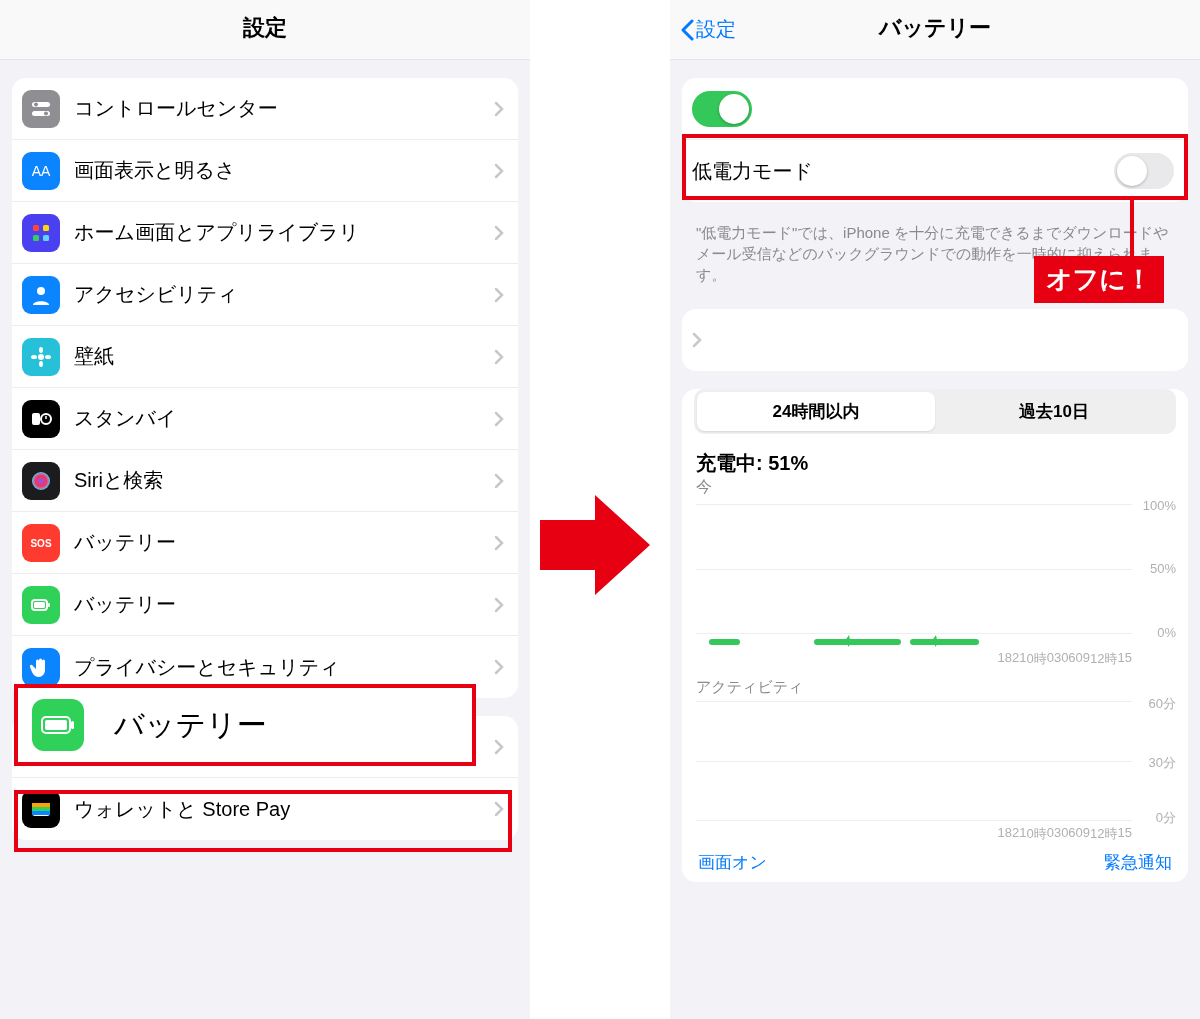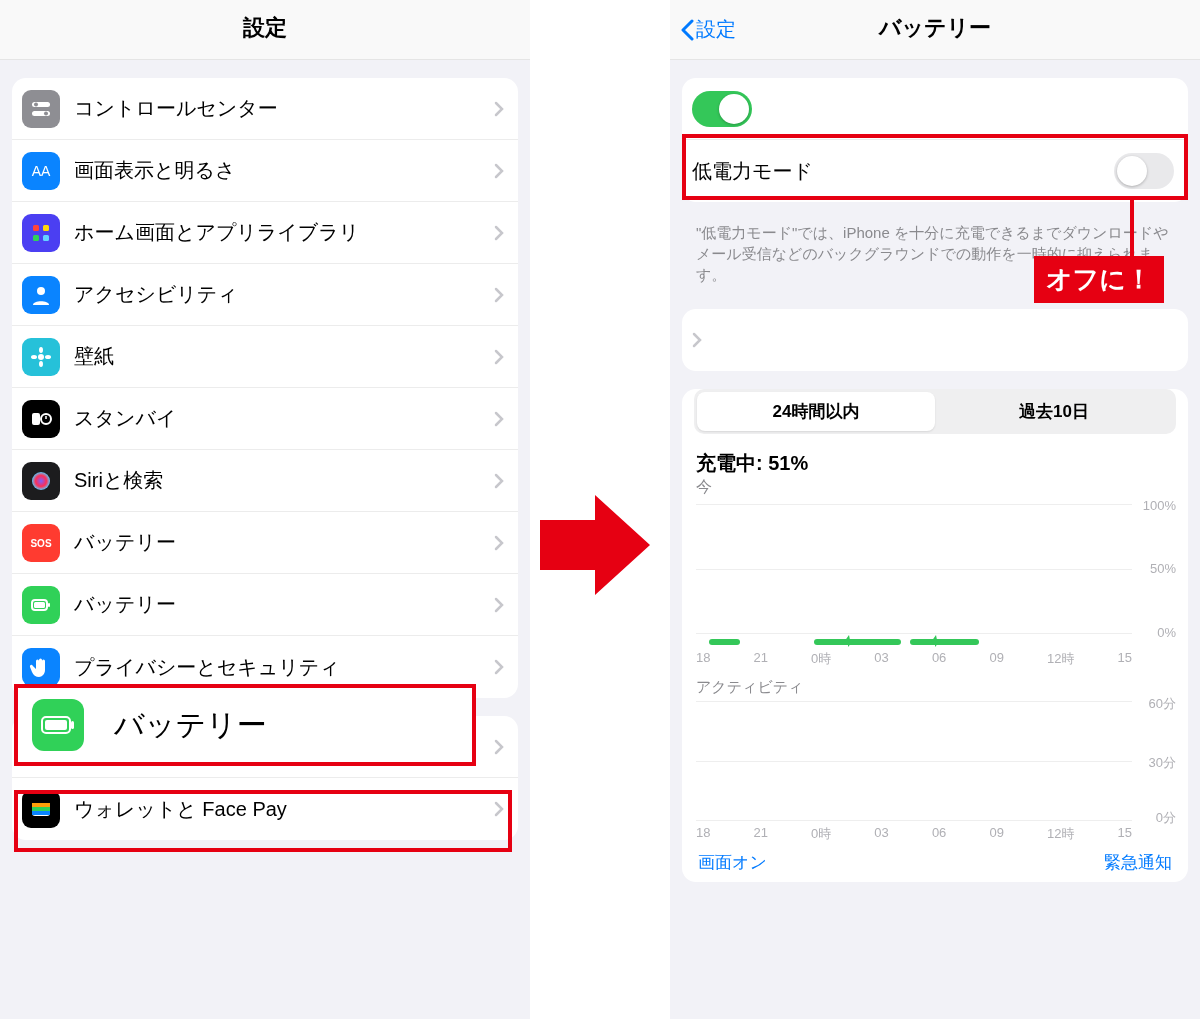--- a/index.html
+++ b/index.html
@@ -127,21 +127,21 @@
   .chart-wrap .ylab { position:absolute; right:-2px; font-size:13px; color:#b0b0b5; }
   .bars { display:flex; align-items:flex-end; height:100%; gap:2px; position:absolute; left:0; right:42px; bottom:0; }
   .bars .bar { flex:1; display:flex; flex-direction:column; justify-content:flex-end; position:relative; }
   .bar .green { background:#34c759; width:100%; }
   .bar .lgreen { background:#a7e5b4; width:100%; }
   .bar .red { background:#ff3b30; width:100%; }
   .bar .yellow { background:#ffcc00; width:100%; }
   .bar .blue  { background:#007aff; width:100%; }
   .bar .lblue { background:#5ac8fa; width:100%; }
   .grid { position:absolute; left:0; right:42px; border-top:1px solid #eee; }
-  .xlabels { display:flex; font-size:13px; color:#b0b0b5; margin:4px 56px 0 14px; justify-content:space-between; }
+  .xlabels { display:flex; font-size:13px; color:#b0b0b5; margin:4px 56px 0 14px; justify-content:flex-end; }
   .xdates { display:flex; font-size:13px; color:#b0b0b5; margin:0 56px 0 14px; gap:50px; }
   .charging-track{ height:8px; margin:4px 56px 0 14px; position:relative;}
   .charging-track span{position:absolute; height:6px; border-radius:3px; background:#34c759; top:1px;}
   .charging-track svg{position:absolute; top:-3px;}
 
   .legend { display:flex; justify-content:space-between; padding:8px 16px 0 16px; font-size:17px; color:#007aff; }
 
   .charging-hdr { padding: 4px 14px 0 14px; font-size:20px; font-weight:600; }
   .charging-sub { padding: 0 14px 6px 14px; font-size:16px; color:#8a8a8e; }
 
@@ -319,21 +319,21 @@
         </div>
         <div class="row">
           <div class="icon" style="background:#000000">
             <svg width="24" height="24" viewBox="0 0 24 24">
               <rect x="3" y="6" width="18" height="13" rx="3" fill="#fff"></rect>
               <rect x="3" y="6" width="18" height="4" fill="#ff9f0a"></rect>
               <rect x="3" y="10" width="18" height="4" fill="#30d158"></rect>
               <rect x="3" y="14" width="18" height="4" fill="#0a84ff"></rect>
             </svg>
           </div>
-          <span class="label">ウォレットと Face Pay</span>
+          <span class="label">ウォレットと Store Pay</span>
           <svg class="chevron" width="10" height="16" viewBox="0 0 10 16">
             <polyline points="2,2 8,8 2,14" fill="none" stroke="#c7c7cc" stroke-width="2.5" stroke-linecap="round"></polyline>
           </svg>
         </div>
       </div>
     </div>
 </div>
 
 <div class="callout-enlarge" style="left:14px; top:684px; width:462px; height:82px;">
   <div class="icon" style="background:#30d158">

